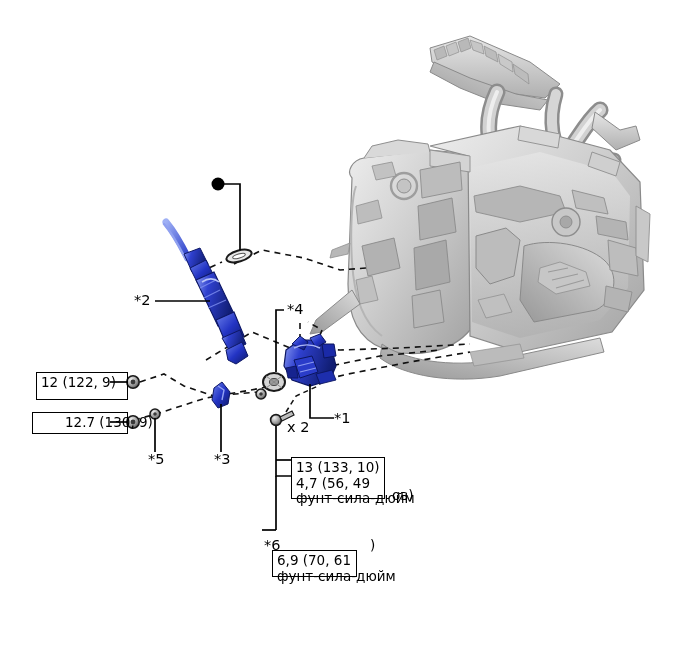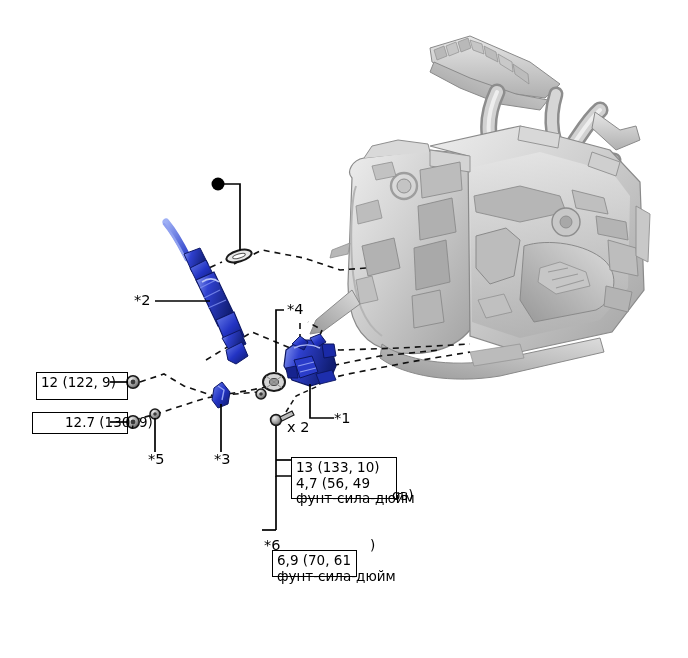--- a/index.html
+++ b/index.html
@@ -253,21 +253,21 @@
   <div class="cal" style="left:287px;top:420px;">x 2</div>
 
   <div class="boxlbl" style="left:36px;top:372px;width:92px;height:28px;">
     <span>12 (122, 9)</span>
   </div>
 
   <div class="boxlbl" style="left:32px;top:412px;width:96px;height:22px;padding-left:32px;">
     <span>12.7 (130, 9)</span>
   </div>
 
-  <div class="boxlbl" style="left:291px;top:457px;width:106px;height:42px;">
+  <div class="boxlbl" style="left:291px;top:457px;width:94px;height:42px;">
     <span>13 (133, 10)</span>
     <span>4,7 (56, 49</span>
     <span>фунт-сила-дюйм</span>
   </div>
   <div class="ovf" style="left:392px;top:488px;">ов)</div>
 
   <div class="boxlbl" style="left:272px;top:522px;width:85px;height:27px;margin-top:28px;">
     <span>6,9 (70, 61</span>
     <span>фунт-сила-дюйм</span>
   </div>

